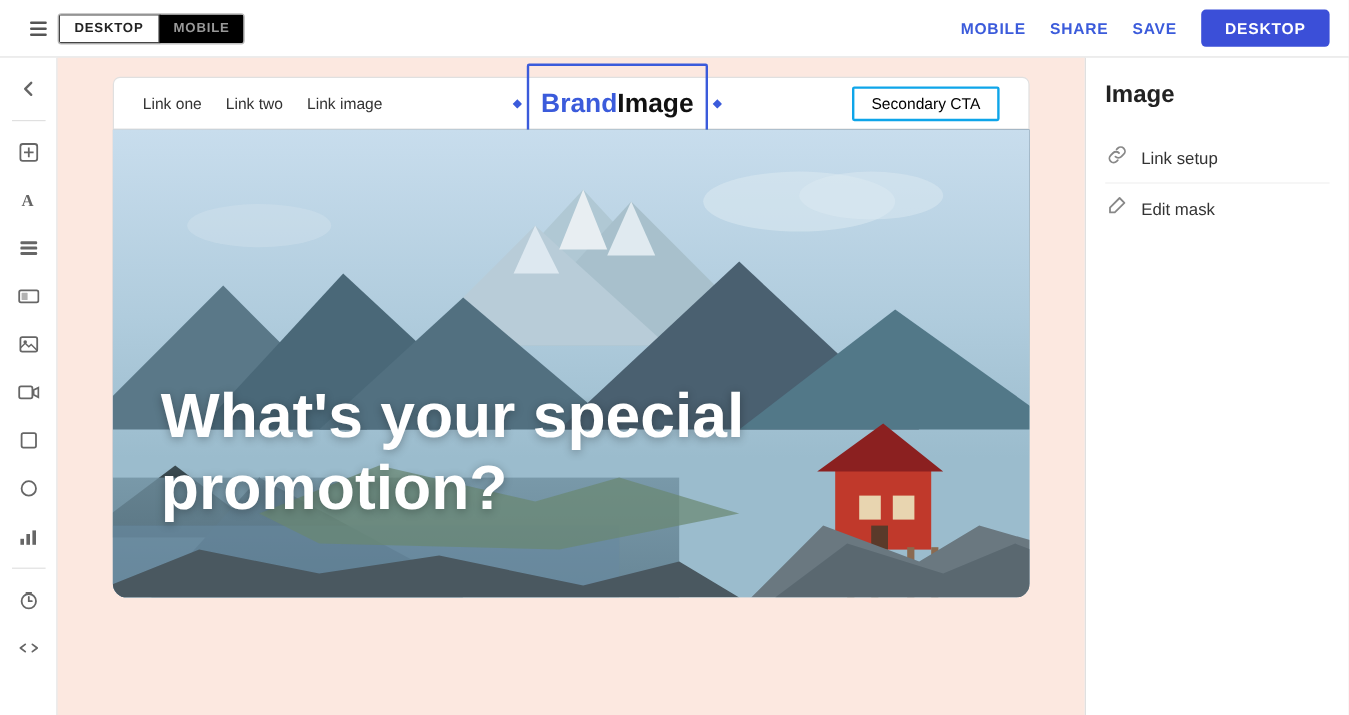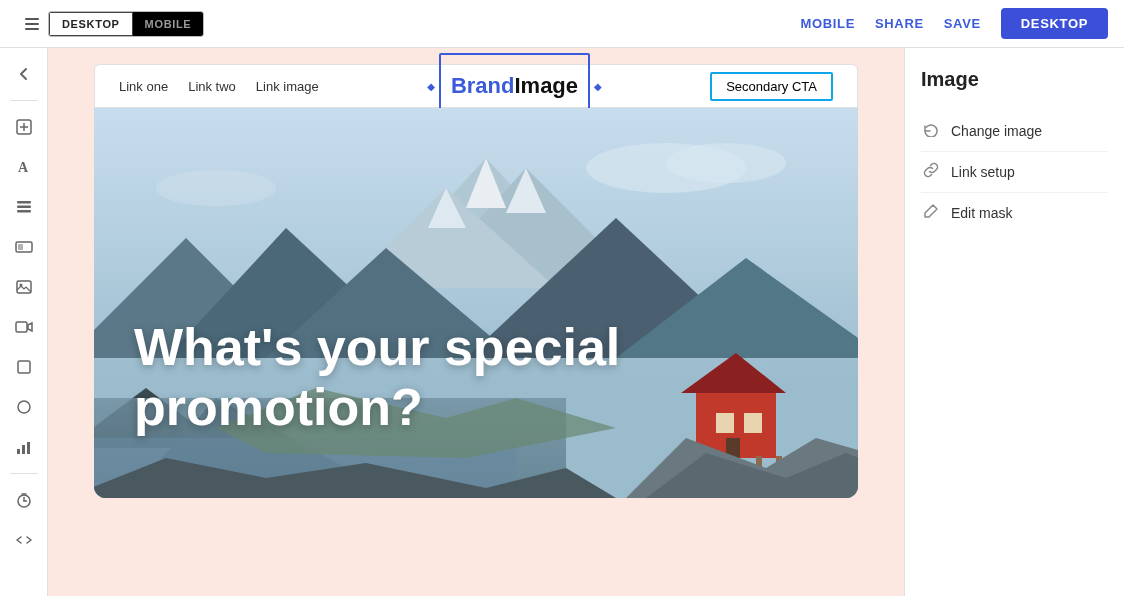--- a/index.html
+++ b/index.html
@@ -366,29 +366,20 @@
       </div>
 
     </div>
   </div>
 
   <div class="right-panel">
     <div class="panel-title">Image</div>
     <div class="panel-item">
       <span class="panel-item-icon">
         <svg width="16" height="16" viewBox="0 0 16 16" fill="none">
-            <path d="M2 10a6 6 0 1 0 1.2-3.6" stroke="#888" stroke-width="1.5" stroke-linecap="round"></path>
-            <polyline points="2,5 2,10 7,10" stroke="#888" stroke-width="1.5" stroke-linecap="round" stroke-linejoin="round"></polyline>
-          </svg>
-      </span>
-      <span class="panel-item-label">Change image</span>
-    </div>
-    <div class="panel-item">
-      <span class="panel-item-icon">
-        <svg width="16" height="16" viewBox="0 0 16 16" fill="none">
             <path d="M6.5 9.5a3.5 3.5 0 0 0 4.95 0l2-2a3.5 3.5 0 0 0-4.95-4.95l-1 1" stroke="#888" stroke-width="1.5" stroke-linecap="round"></path>
             <path d="M9.5 6.5a3.5 3.5 0 0 0-4.95 0l-2 2a3.5 3.5 0 0 0 4.95 4.95l1-1" stroke="#888" stroke-width="1.5" stroke-linecap="round"></path>
           </svg>
       </span>
       <span class="panel-item-label">Link setup</span>
     </div>
     <div class="panel-item">
       <span class="panel-item-icon">
         <svg width="16" height="16" viewBox="0 0 16 16" fill="none">
             <path d="M2 14V10l8-8 4 4-8 8H2z" stroke="#888" stroke-width="1.5" stroke-linecap="round" stroke-linejoin="round"></path>

